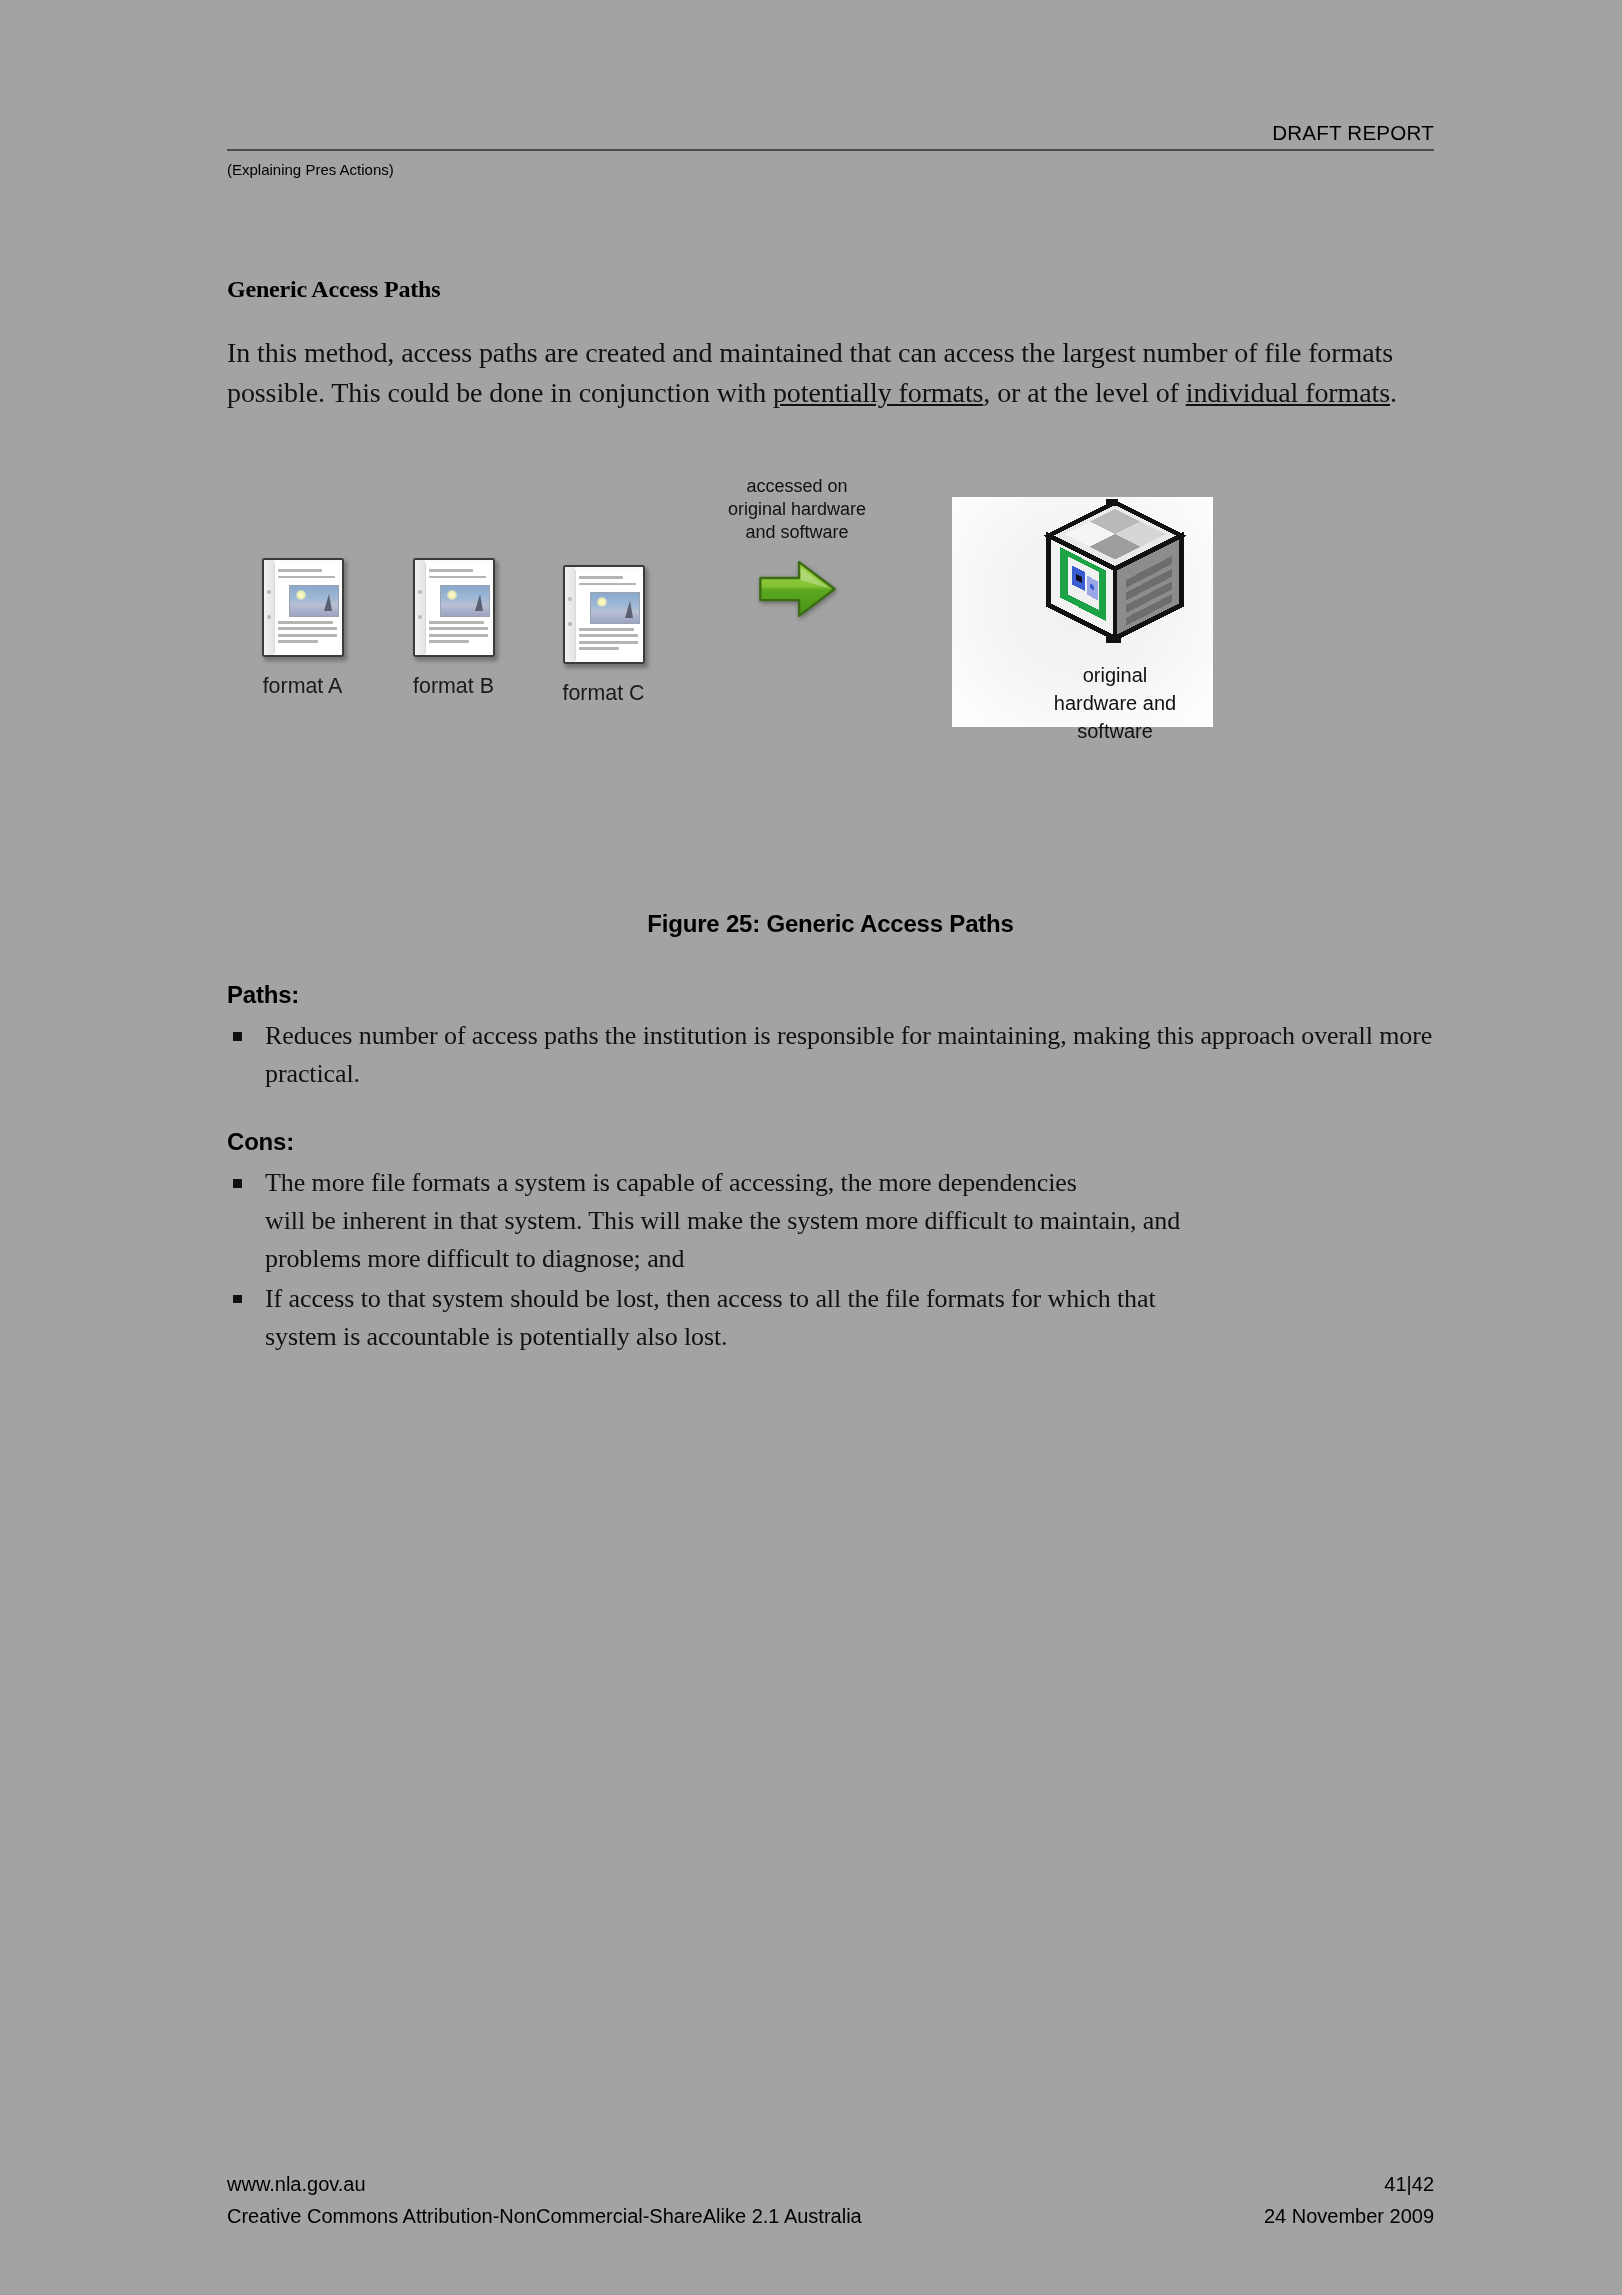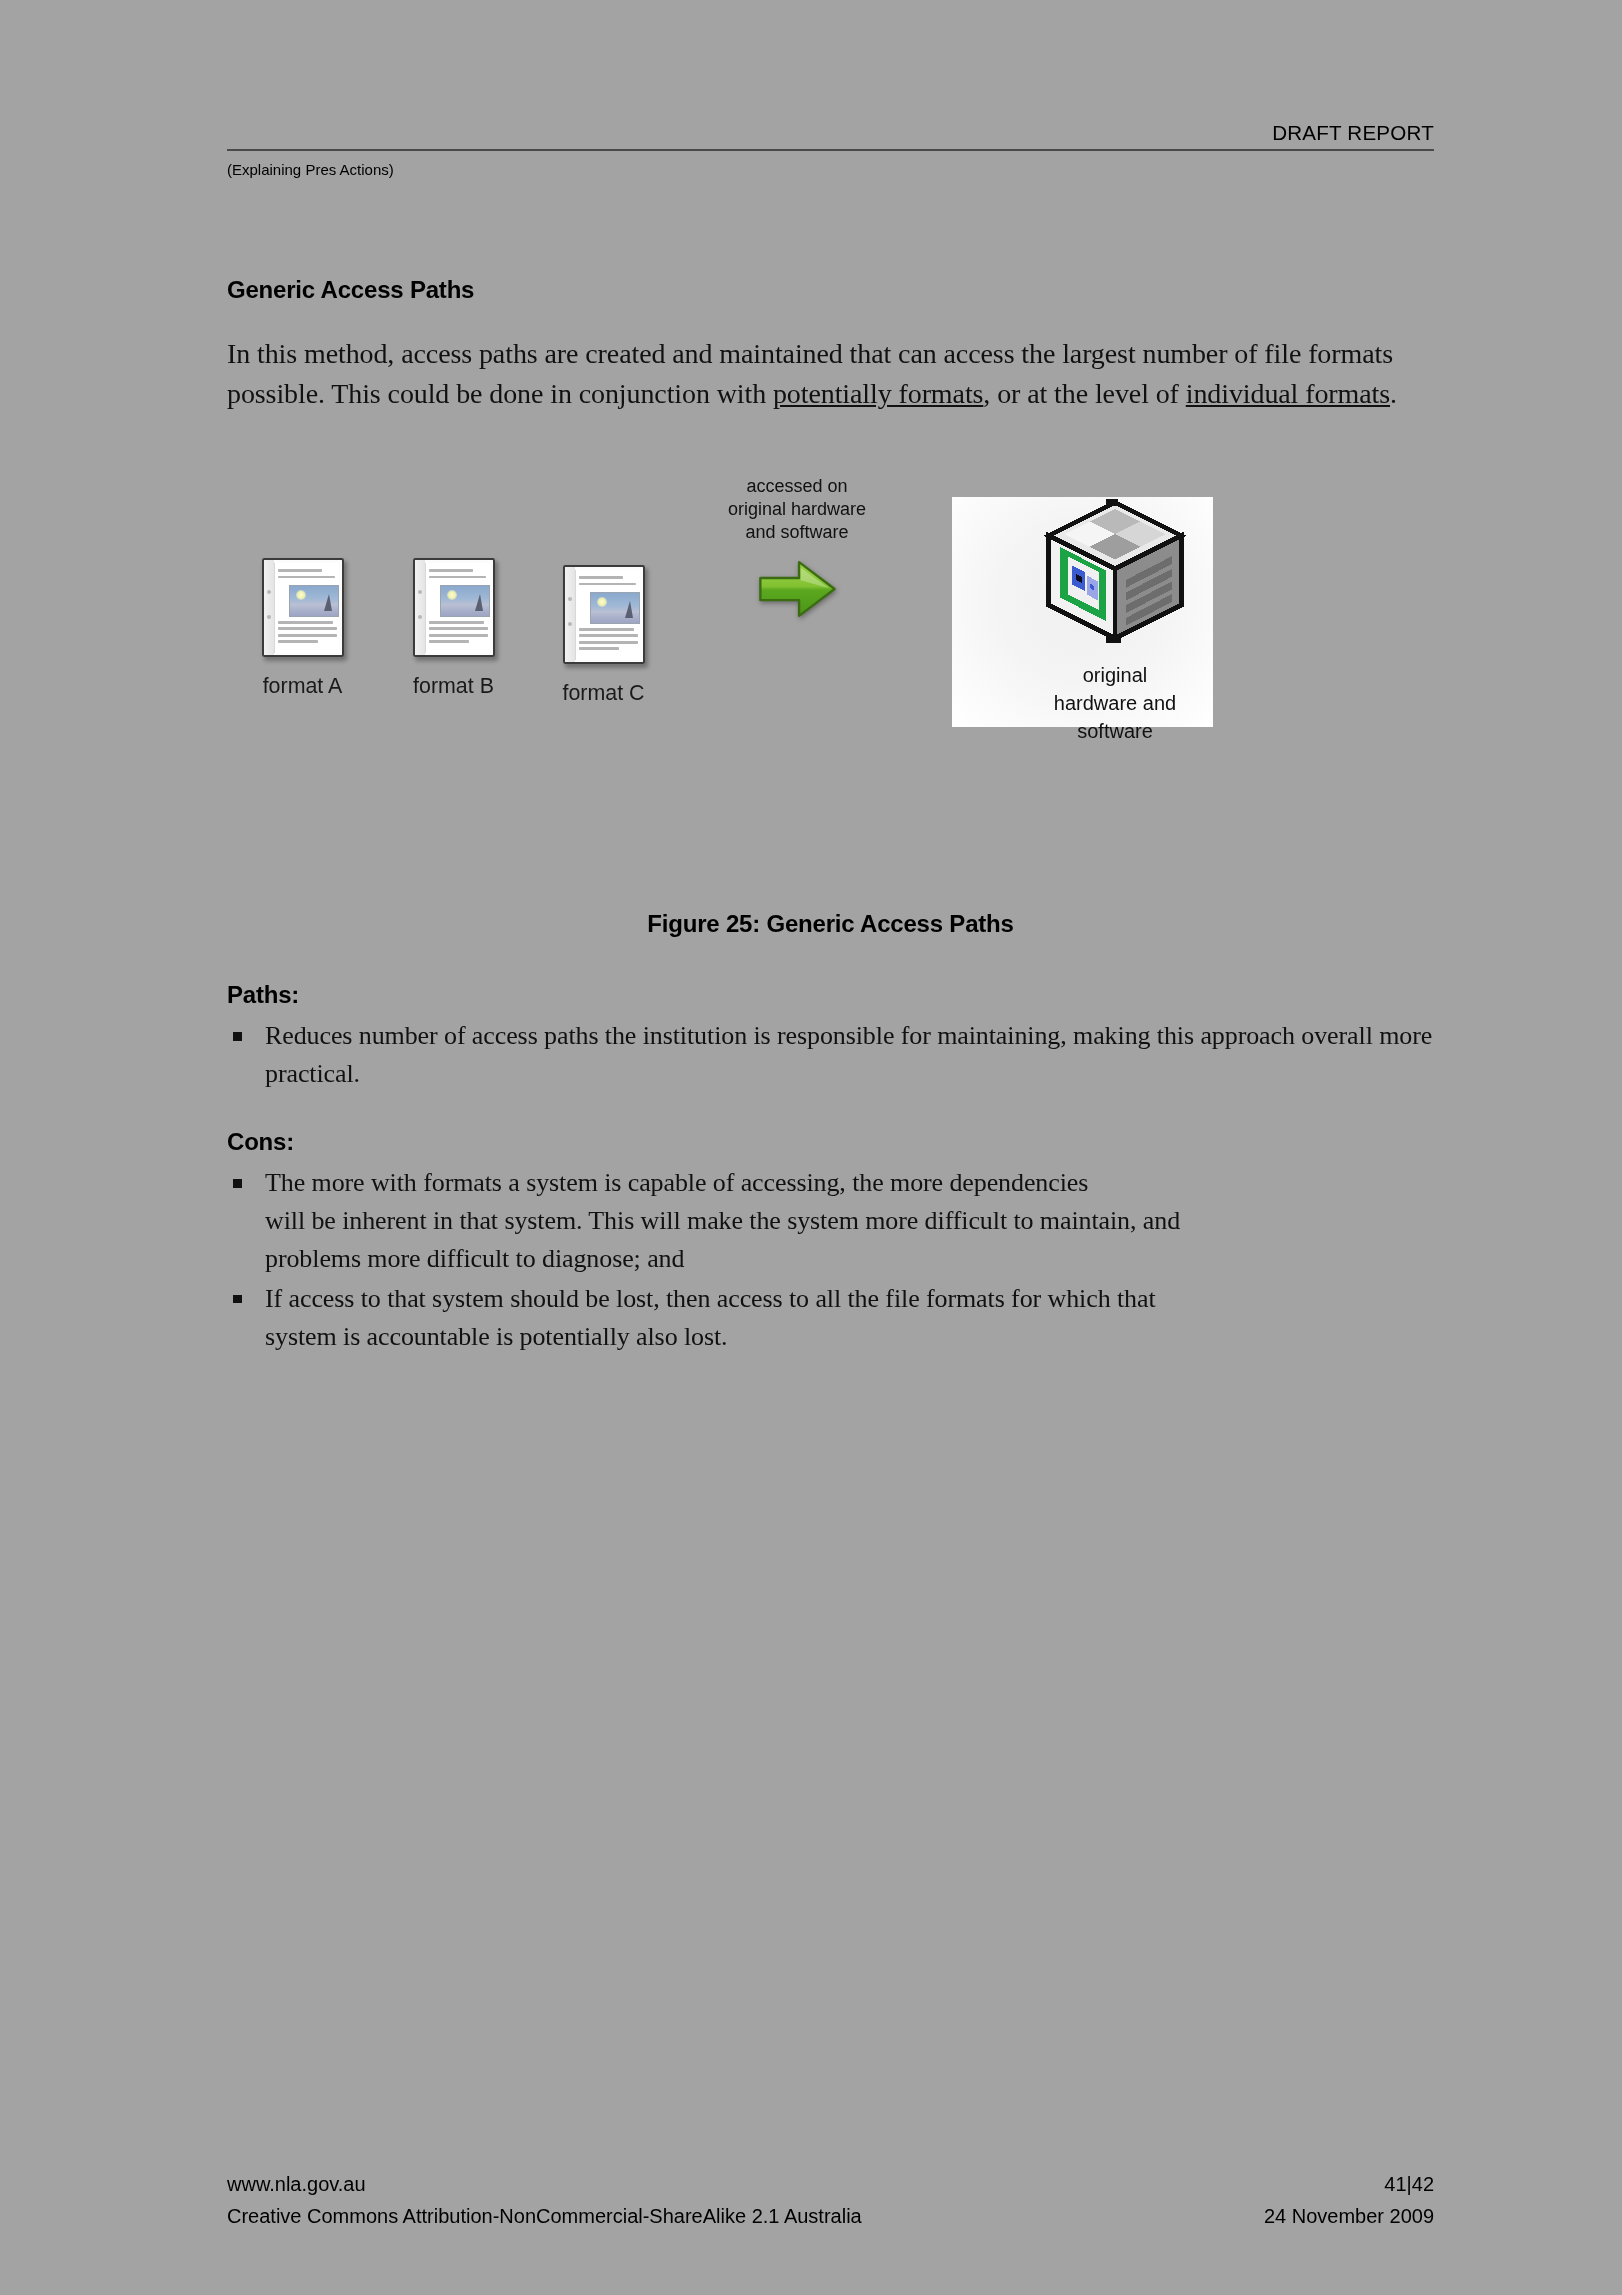--- a/index.html
+++ b/index.html
@@ -53,21 +53,21 @@
 
   
   .content {
     position: absolute;
     left: 227px;
     top: 276px;
     width: 1207px;
   }
 
   .section-heading {
-    font-family: Liberation Sans, sans-serif;
+    font-family: Liberation Serif, serif;
     font-weight: bold;
     font-size: 24px;
     color: #000;
     letter-spacing: -0.2px;
     margin: 0 0 30px 0;
   }
 
   .body-para {
     font-family: "Liberation Serif", serif;
     font-size: 28px;
@@ -480,21 +480,21 @@
       <li class="pc-item">
         <span class="pc-bullet"></span>
         <span>Reduces number of access paths the institution is responsible for maintaining, making this approach overall more practical.</span>
       </li>
     </ul>
 
     <div class="pc-heading">Cons:</div>
     <ul class="pc-list">
       <li class="pc-item">
         <span class="pc-bullet"></span>
-        <span class="brk">The more with formats a system is capable of accessing, the more dependencies</span>
+        <span class="brk">The more file formats a system is capable of accessing, the more dependencies</span>
         <span class="brk">will be inherent in that system. This will make the system more difficult to maintain, and</span>
         <span class="brk">problems more difficult to diagnose; and</span>
       </li>
       <li class="pc-item">
         <span class="pc-bullet"></span>
         <span class="brk">If access to that system should be lost, then access to all the file formats for which that</span>
         <span class="brk">system is accountable is potentially also lost.</span>
       </li>
     </ul>
 

